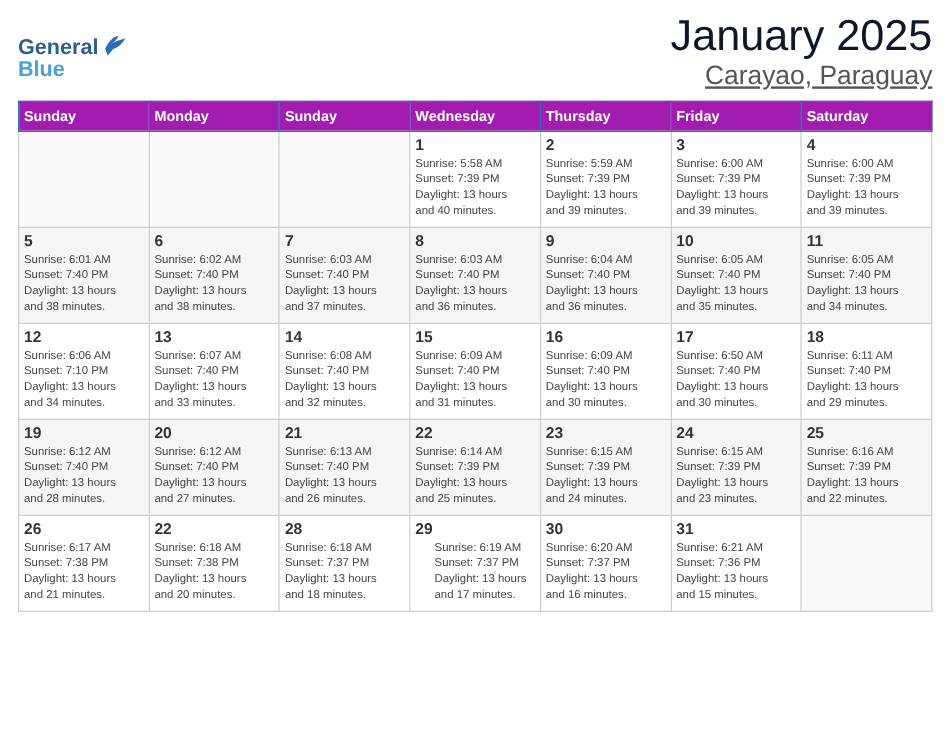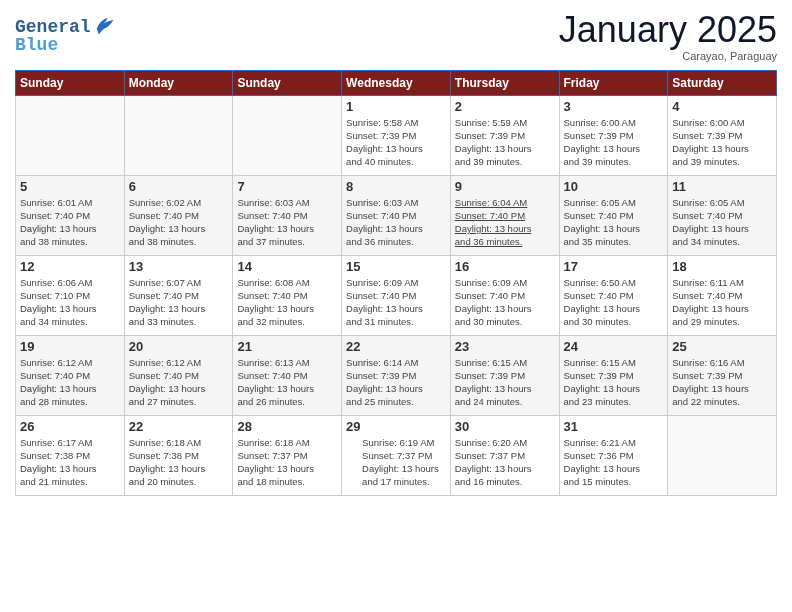--- a/index.html
+++ b/index.html
@@ -18,22 +18,21 @@
     }
     .header {
       display: flex;
       justify-content: space-between;
       align-items: flex-start;
       margin-bottom: 8px;
     }
     .logo {
       display: flex;
       align-items: center;
-      margin-top: 8px;
-      font-family: Liberation Mono, monospace;
+      margin-top: 20px;
     }
     .logo-text {
       font-size: 18px;
       font-weight: bold;
       color: #2c5f8a;
       line-height: 1;
     }
     .logo-icon {
       width: 22px;
       height: 22px;
@@ -43,30 +42,31 @@
     .title-block {
       text-align: right;
     }
     .month-title {
       font-size: 36px;
       font-weight: normal;
       color: #0f172a;
       line-height: 1.1;
     }
     .subtitle {
-      font-size: 11px;
+      font-size: 22px;
       color: #555;
+      text-decoration: underline;
     }
     table {
       width: 100%;
       border-collapse: collapse;
       table-layout: fixed;
     }
     thead tr th {
-      background: #7f1d1d;
+      background: #a21caf;
       color: #fff;
       font-size: 12px;
       font-weight: bold;
       padding: 5px 4px;
       text-align: left;
       border: 1px solid #2a6bbf;
     }
     tbody tr td {
       border: 1px solid #ccc;
       vertical-align: top;
@@ -185,21 +185,21 @@
           </td>
           <td>
             <span class="day-number">8</span>
             <div class="day-info" style="white-space: pre-line;">Sunrise: 6:03 AM
 Sunset: 7:40 PM
 Daylight: 13 hours
 and 36 minutes.</div>
           </td>
           <td>
             <span class="day-number">9</span>
-            <div class="day-info" style="white-space: pre-line; text-decoration: underline;">Sunrise: 6:04 AM
+            <div class="day-info" style="white-space: pre-line;">Sunrise: 6:04 AM
 Sunset: 7:40 PM
 Daylight: 13 hours
 and 36 minutes.</div>
           </td>
           <td>
             <span class="day-number">10</span>
             <div class="day-info" style="white-space: pre-line;">Sunrise: 6:05 AM
 Sunset: 7:40 PM
 Daylight: 13 hours
 and 35 minutes.</div>

